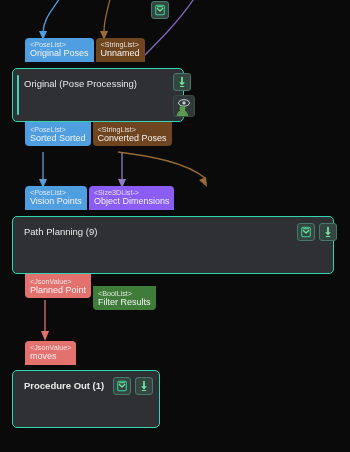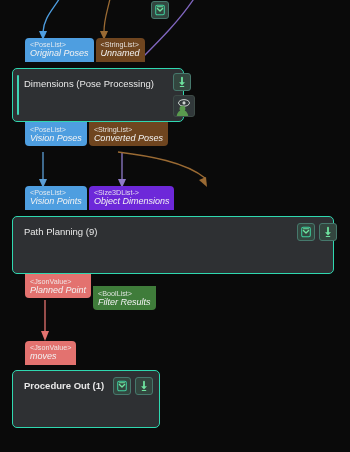--- a/index.html
+++ b/index.html
@@ -17,21 +17,21 @@
   .port{
     border-radius:4px 4px 0 0;
     padding:3px 5px 4px 5px;
     box-sizing:border-box;
     color:#f2f2f2;
     line-height:1.06;
     margin-right:2px;
   }
   .port.bottom{border-radius:0 0 4px 4px;padding:4px 5px 3px 5px;}
   .port .t{font-size:7.2px;opacity:.88;display:block;white-space:nowrap;}
-  .port .n{font-size:9px;display:block;white-space:nowrap;font-style:italic;}
+  .port .n{font-size:9px;display:block;white-space:nowrap;}
 
   
   .node{
     position:absolute;
     background:#2e3033;
     border:1.6px solid #2fd8b0;
     border-radius:5px;
     box-sizing:border-box;
   }
   .node .accent{
@@ -86,21 +86,21 @@
       <span class="n">Original Poses</span>
     </div>
     <div class="port" style="background:#6f451f;">
       <span class="t">&lt;StringList&gt;</span>
       <span class="n">Unnamed</span>
     </div>
   </div>
 
   <div class="node" style="left:12px;top:68px;width:172px;height:54px;">
     <div class="accent"></div>
-    <div class="title">Dimensions (Pose Processing)</div>
+    <div class="title">Original (Pose Processing)</div>
 
     <div class="btn" style="left:138px;top:72px;margin-top:-72px;top:4px;">
       <svg width="12" height="12" viewBox="0 0 14 14">
         <rect x="2" y="1.5" width="10" height="11" rx="1.6" fill="none" stroke="#3fcf9e" stroke-width="1.2"></rect>
         <path d="M4 5.2 L7 8.2 L10 5.2" fill="none" stroke="#6ee39f" stroke-width="1.6" stroke-linecap="round" stroke-linejoin="round"></path>
         <path d="M4 3.3 H10" stroke="#6ee39f" stroke-width="1.2" stroke-linecap="round"></path>
       </svg>
     </div>
     <div class="btn" style="left:160px;top:4px;">
       <svg width="12" height="12" viewBox="0 0 14 14">
@@ -115,34 +115,34 @@
         <circle cx="11" cy="7.6" r="1.7" fill="#cfd6d2"></circle>
         <circle cx="9.3" cy="14" r="3.2" fill="#5a9a4e"></circle>
         <path d="M3 22 C3.6 17.4 6.2 15.6 9.3 15.6 C12.4 15.6 15 17.4 15.6 22 Z" fill="#5a9a4e"></path>
       </svg>
     </div>
   </div>
 
   <div class="portrow" style="left:14px;top:122px;">
     <div class="port bottom" style="background:#4e9ee0;">
       <span class="t">&lt;PoseList&gt;</span>
-      <span class="n">Vision Poses</span>
+      <span class="n">Sorted Sorted</span>
     </div>
     <div class="port bottom" style="background:#6f451f;">
       <span class="t">&lt;StringList&gt;</span>
       <span class="n">Converted Poses</span>
     </div>
   </div>
 
   <div class="portrow" style="left:14px;top:186px;">
     <div class="port" style="background:#4e9ee0;">
       <span class="t">&lt;PoseList&gt;</span>
       <span class="n">Vision Points</span>
     </div>
-    <div class="port" style="background:#6d28d9;">
+    <div class="port" style="background:#8b5cf6;">
       <span class="t">&lt;Size3DList-&gt;</span>
       <span class="n">Object Dimensions</span>
     </div>
   </div>
 
   <div class="node" style="left:12px;top:216px;width:322px;height:58px;">
     <div class="title">Path Planning (9)</div>
     <div class="btn" style="left:284px;top:6px;">
       <svg width="12" height="12" viewBox="0 0 14 14">
         <rect x="2" y="1.5" width="10" height="11" rx="1.6" fill="none" stroke="#3fcf9e" stroke-width="1.2"></rect>

